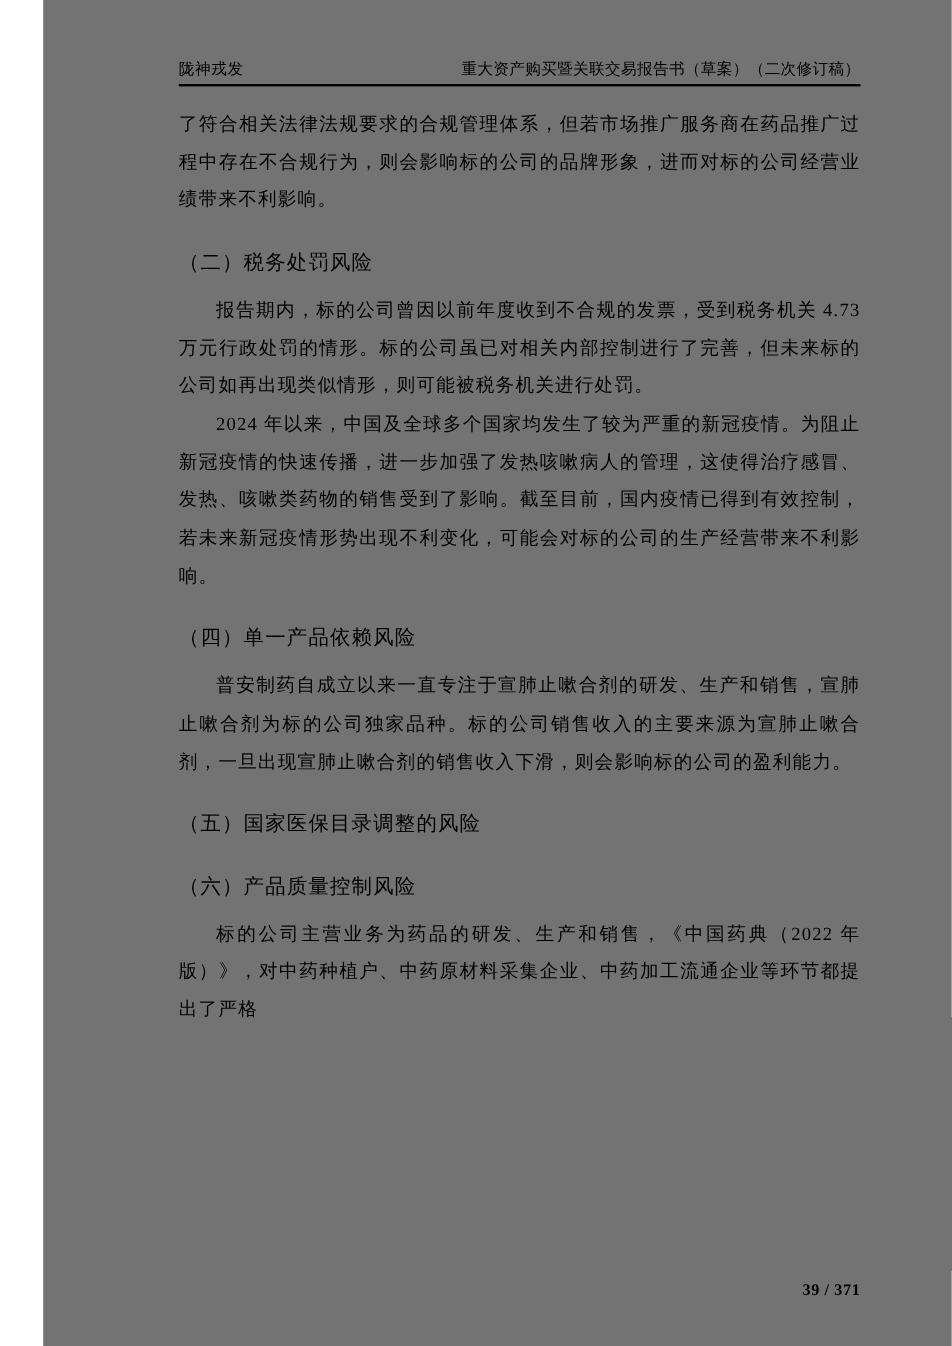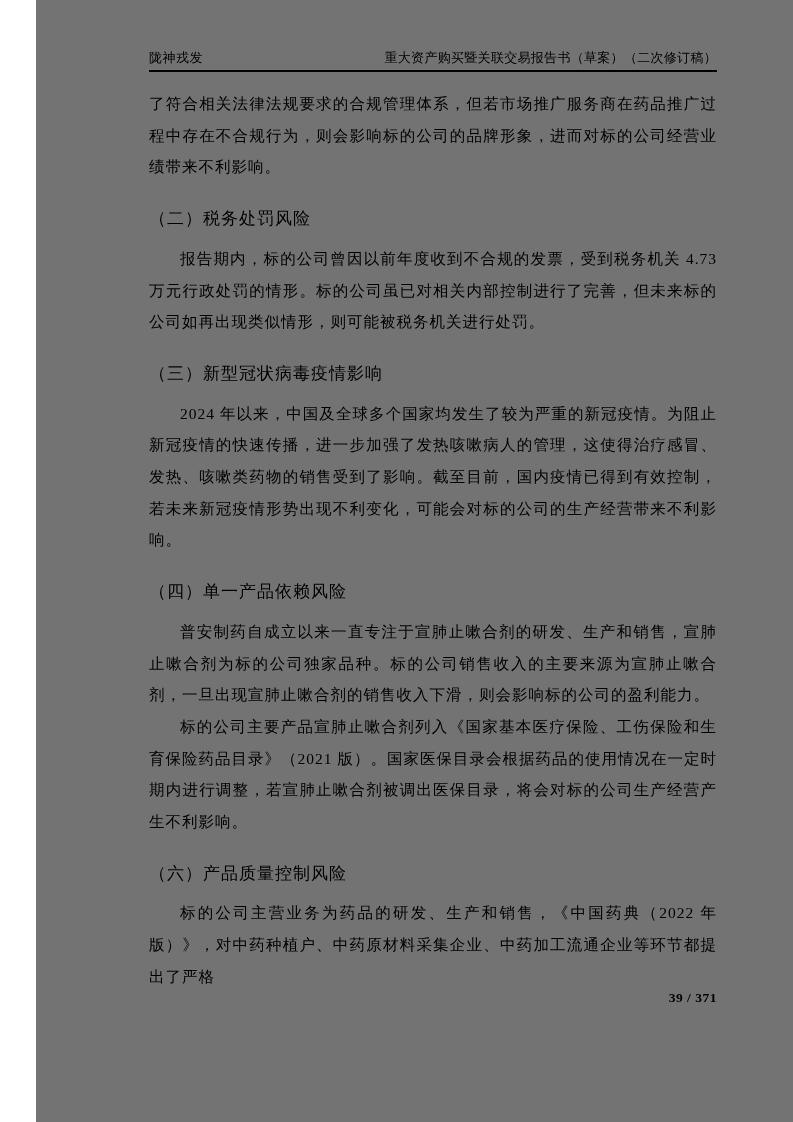--- a/index.html
+++ b/index.html
@@ -60,21 +60,21 @@
   .sec-heading {
     font-family: "Liberation Sans", "DejaVu Sans", sans-serif;
     font-size: 17px;
     font-weight: normal;
     line-height: 31.7px;
     letter-spacing: 1px;
     margin: 20px 0 8px 0;
   }
   .doc-footer {
     position: absolute;
-    top: 990px;
+    top: 1067px;
     left: 113px;
     right: 112px;
     text-align: right;
     font-size: 13.5px;
     font-weight: bold;
     letter-spacing: 0.5px;
   }
 </style>
 </head>
 <body>
@@ -86,27 +86,26 @@
     <span class="header-right">重大资产购买暨关联交易报告书（草案）（二次修订稿）</span>
   </header>
 
   <main class="doc-body">
 
     <p class="para no-indent">了符合相关法律法规要求的合规管理体系，但若市场推广服务商在药品推广过程中存在不合规行为，则会影响标的公司的品牌形象，进而对标的公司经营业绩带来不利影响。</p>
 
     <h3 class="sec-heading">（二）税务处罚风险</h3>
     <p class="para">报告期内，标的公司曾因以前年度收到不合规的发票，受到税务机关 4.73万元行政处罚的情形。标的公司虽已对相关内部控制进行了完善，但未来标的公司如再出现类似情形，则可能被税务机关进行处罚。</p>
 
-    <h3 class="sec-heading">（三）新型冠状病毒疫情影响</h3>
     <p class="para">2024 年以来，中国及全球多个国家均发生了较为严重的新冠疫情。为阻止新冠疫情的快速传播，进一步加强了发热咳嗽病人的管理，这使得治疗感冒、发热、咳嗽类药物的销售受到了影响。截至目前，国内疫情已得到有效控制，若未来新冠疫情形势出现不利变化，可能会对标的公司的生产经营带来不利影响。</p>
 
     <h3 class="sec-heading">（四）单一产品依赖风险</h3>
     <p class="para">普安制药自成立以来一直专注于宣肺止嗽合剂的研发、生产和销售，宣肺止嗽合剂为标的公司独家品种。标的公司销售收入的主要来源为宣肺止嗽合剂，一旦出现宣肺止嗽合剂的销售收入下滑，则会影响标的公司的盈利能力。</p>
 
-    <p class="para">标的公司主要产品宣肺止嗽合剂列入《国家基本医疗保险、工伤保险和生育保险药品目录》（2021 版）。国家医保目录会根据药品的使用情况在一定时期内进行调整，若宣肺止嗽合剂被调出医保目录，将会对标的公司生产经营产生不利影响。</p>
+    <h3 class="sec-heading">（五）国家医保目录调整的风险</h3>
 
     <h3 class="sec-heading">（六）产品质量控制风险</h3>
     <p class="para">标的公司主营业务为药品的研发、生产和销售，《中国药典（2022 年版）》，对中药种植户、中药原材料采集企业、中药加工流通企业等环节都提出了严格</p>
 
   </main>
 
   <footer class="doc-footer">
     <span>39 / 371</span>
   </footer>
 

